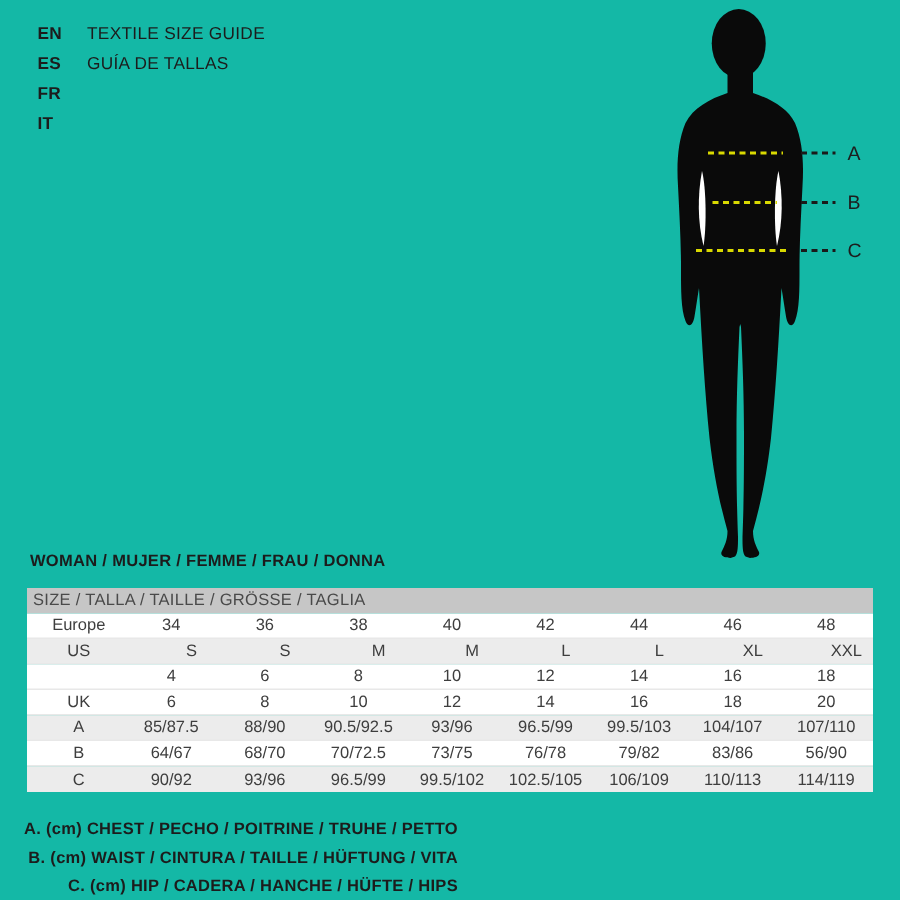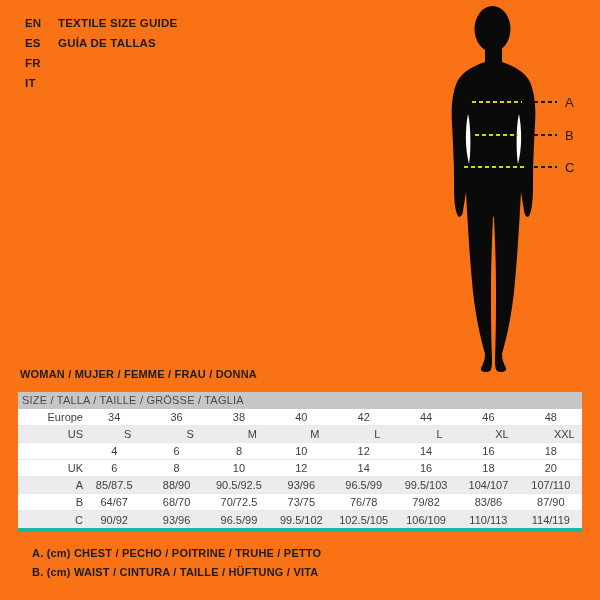--- a/index.html
+++ b/index.html
@@ -1,38 +1,38 @@
 <!DOCTYPE html>
 <html><head>
 <meta charset="utf-8">
 <style>
   html,body{margin:0;padding:0;background:#fff;}
   .canvas{
-    position:relative;width:600px;height:600px;background:#f97316;overflow:hidden;
+    position:relative;width:600px;height:600px;background:#14b8a6;overflow:hidden;
     font-family:"Liberation Sans", sans-serif;color:#1c1c1c;
   }
   
   .lang-block{position:absolute;left:25px;top:13px;}
   .lang-row{display:flex;height:20px;align-items:center;}
   .lang-code{width:33px;font-size:11.5px;font-weight:700;letter-spacing:.2px;}
-  .lang-text{font-size:11.5px;font-weight:700;letter-spacing:.2px;white-space:nowrap;}
+  .lang-text{font-size:11.5px;font-weight:400;letter-spacing:.2px;white-space:nowrap;}
   
   .figure-svg{position:absolute;left:445px;top:2px;}
   .measure-label{font-family:"Liberation Sans",sans-serif;font-size:13px;fill:#1d1d1d;}
   
   .section-title{position:absolute;left:20px;top:368px;font-size:11px;font-weight:700;letter-spacing:.2px;text-align:center;}
   
   .size-table{position:absolute;left:18px;top:392px;width:564px;font-size:11px;color:#3e3e3e;border-bottom:4px solid #14b8a6;}
   .theader{height:17px;line-height:17px;padding-left:4px;color:#4a4a4a;letter-spacing:.2px;box-sizing:border-box;}
   .trow{display:grid;grid-template-columns:65px repeat(8,1fr);height:17px;align-items:center;border-bottom:1px solid #e8e8e8;box-sizing:border-box;background:#fff;}
   .trow:last-child{border-bottom:none;}
   .tcell{text-align:center;white-space:nowrap;}
-  .tcell.label{text-align:right;padding-left:4px;}
+  .tcell.label{text-align:center;padding-left:4px;}
   
-  .legend{position:absolute;left:32px;top:544px;}
+  .legend{position:absolute;left:16px;top:544px;text-align:right;}
   .legend-line{font-size:11px;font-weight:700;line-height:19px;letter-spacing:.2px;white-space:nowrap;}
 </style>
 </head>
 <body>
 
 <div class="canvas">
 
   <div class="lang-block">
     <div class="lang-row">
       <span class="lang-code">EN</span>
@@ -162,34 +162,35 @@
         </div>
         <div class="trow">
           <div class="tcell label">B</div>
           <div class="tcell">64/67</div>
           <div class="tcell">68/70</div>
           <div class="tcell">70/72.5</div>
           <div class="tcell">73/75</div>
           <div class="tcell">76/78</div>
           <div class="tcell">79/82</div>
           <div class="tcell">83/86</div>
-          <div class="tcell">87/90</div>
+          <div class="tcell">56/90</div>
         </div>
         <div class="trow" style="background: rgb(236, 236, 236);">
           <div class="tcell label">C</div>
           <div class="tcell">90/92</div>
           <div class="tcell">93/96</div>
           <div class="tcell">96.5/99</div>
           <div class="tcell">99.5/102</div>
           <div class="tcell">102.5/105</div>
           <div class="tcell">106/109</div>
           <div class="tcell">110/113</div>
           <div class="tcell">114/119</div>
         </div>
       </div>
   </div>
 
   <div class="legend">
     <div class="legend-line">A. (cm) CHEST / PECHO / POITRINE / TRUHE / PETTO</div>
     <div class="legend-line">B. (cm) WAIST / CINTURA / TAILLE / HÜFTUNG / VITA</div>
+    <div class="legend-line">C. (cm) HIP / CADERA / HANCHE / HÜFTE / HIPS</div>
   </div>
 
 </div>
 
 </body></html>

